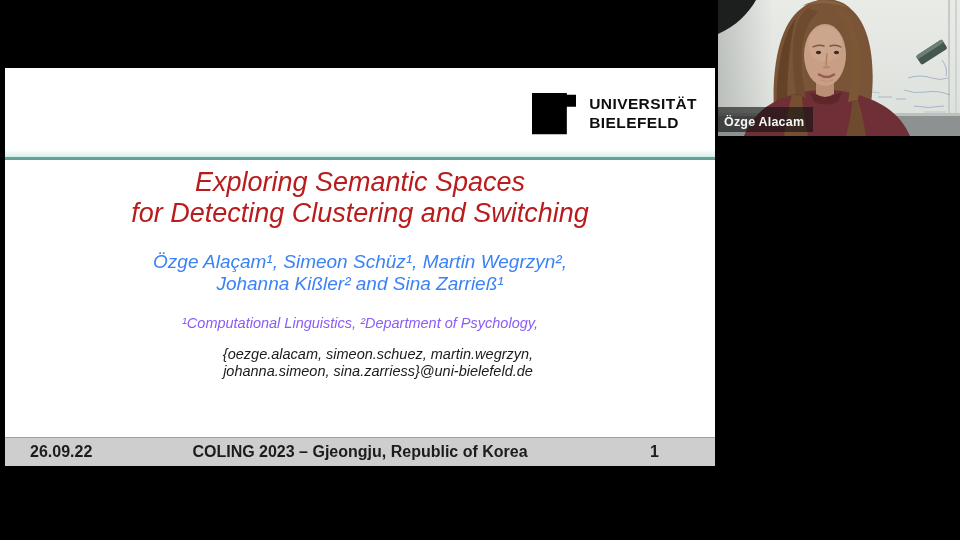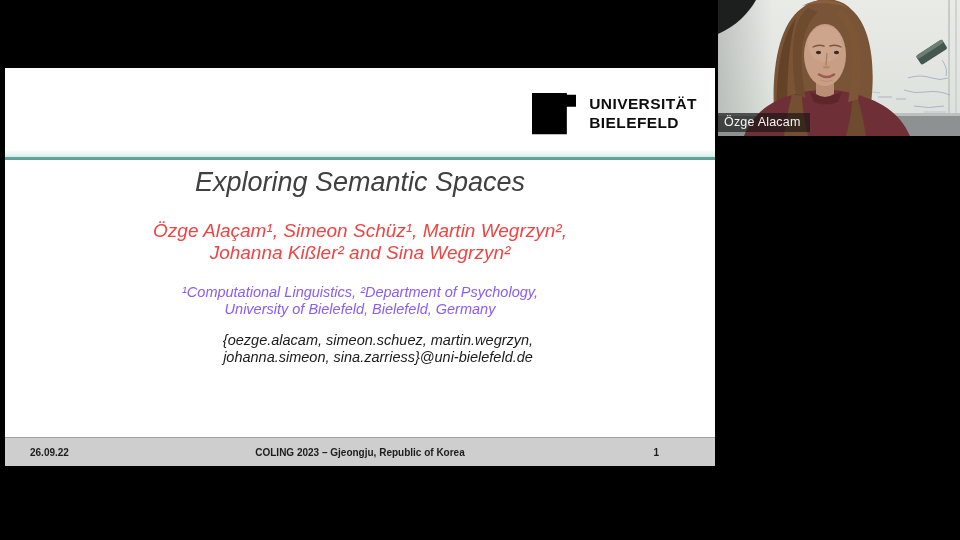--- a/index.html
+++ b/index.html
@@ -31,49 +31,49 @@
     letter-spacing: 0.4px; color: #0d0d0d;
   }
   .accent-band {
     height: 10px; width: 100%;
     background: linear-gradient(to bottom, #fbfefd 0%, #e2f2ef 55%, #cde8e2 70%, #68a49b 72%, #5f9e95 100%);
   }
   .slide-body { flex: 1; text-align: center; font-style: italic; }
   .slide-title {
     margin: 7px 0 16px 0;
     font-size: 27px; line-height: 31px; font-weight: 500;
-    color: #404040;
+    color: #b91c1c;
   }
   .slide-title span, .line { display: block; }
-  .authors { margin: 22px 0 0 0; font-size: 19px; line-height: 22px; color: #ef4444; }
+  .authors { margin: 22px 0 0 0; font-size: 19px; line-height: 22px; color: #3b82f6; }
   .affiliations { margin: 20px 0 0 0; font-size: 14.5px; line-height: 17px; color: #8b5cf6; }
   .emails { margin: 14px 0 0 0; font-size: 14.5px; line-height: 17px; color: #1b1b1b; padding-left: 36px; }
 
   .slide-footer {
     height: 28px; background: #cecece; border-top: 1px solid #9f9f9f;
     display: grid; grid-template-columns: 1fr auto 1fr; align-items: center;
-    font-size: 10px; font-weight: bold; color: #1c1c1c;
+    font-size: 16px; font-weight: bold; color: #1c1c1c;
   }
   .footer-date { padding-left: 25px; text-align: left; }
   .footer-venue { text-align: center; }
   .footer-page { padding-right: 56px; text-align: right; }
 
   
   .video-tile {
     position: absolute; left: 718px; top: 0;
     width: 242px; height: 136px;
     background: #2a2a2a; overflow: hidden;
   }
   .video-scene { display: block; width: 242px; height: 136px; }
   .name-tag {
     position: absolute; left: 0; bottom: 4px;
     background: rgba(18, 18, 18, 0.62);
     color: #f5f5f5;
-    font-size: 12.5px; font-weight: normal;
-    padding: 2px 9px 3px 6px;
+    font-size: 12.5px; font-weight: bold;
+    padding: 8px 9px 3px 6px;
     letter-spacing: 0.2px;
     white-space: nowrap;
   }
 </style>
 </head>
 <body>
 
 <div class="stage">
 
   <section class="slide">
@@ -87,28 +87,28 @@
           <span class="line">BIELEFELD</span>
         </div>
       </div>
     </header>
 
     <div class="accent-band"></div>
 
     <main class="slide-body">
       <h1 class="slide-title">
         <span>Exploring Semantic Spaces</span>
+        <span>for Detecting Clustering and Switching</span>
       </h1>
       <p class="authors">
         <span class="line">Özge Alaçam¹, Simeon Schüz¹, Martin Wegrzyn²,</span>
-        <span class="line">Johanna Kißler² and Sina Wegrzyn²</span>
+        <span class="line">Johanna Kißler² and Sina Zarrieß¹</span>
       </p>
       <p class="affiliations">
         <span class="line">¹Computational Linguistics, ²Department of Psychology,</span>
-        <span class="line">University of Bielefeld, Bielefeld, Germany</span>
       </p>
       <p class="emails">
         <span class="line">{oezge.alacam, simeon.schuez, martin.wegrzyn,</span>
         <span class="line">johanna.simeon, sina.zarriess}@uni-bielefeld.de</span>
       </p>
     </main>
 
     <footer class="slide-footer">
       <span class="footer-date">26.09.22</span>
       <span class="footer-venue">COLING 2023 – Gjeongju, Republic of Korea</span>

